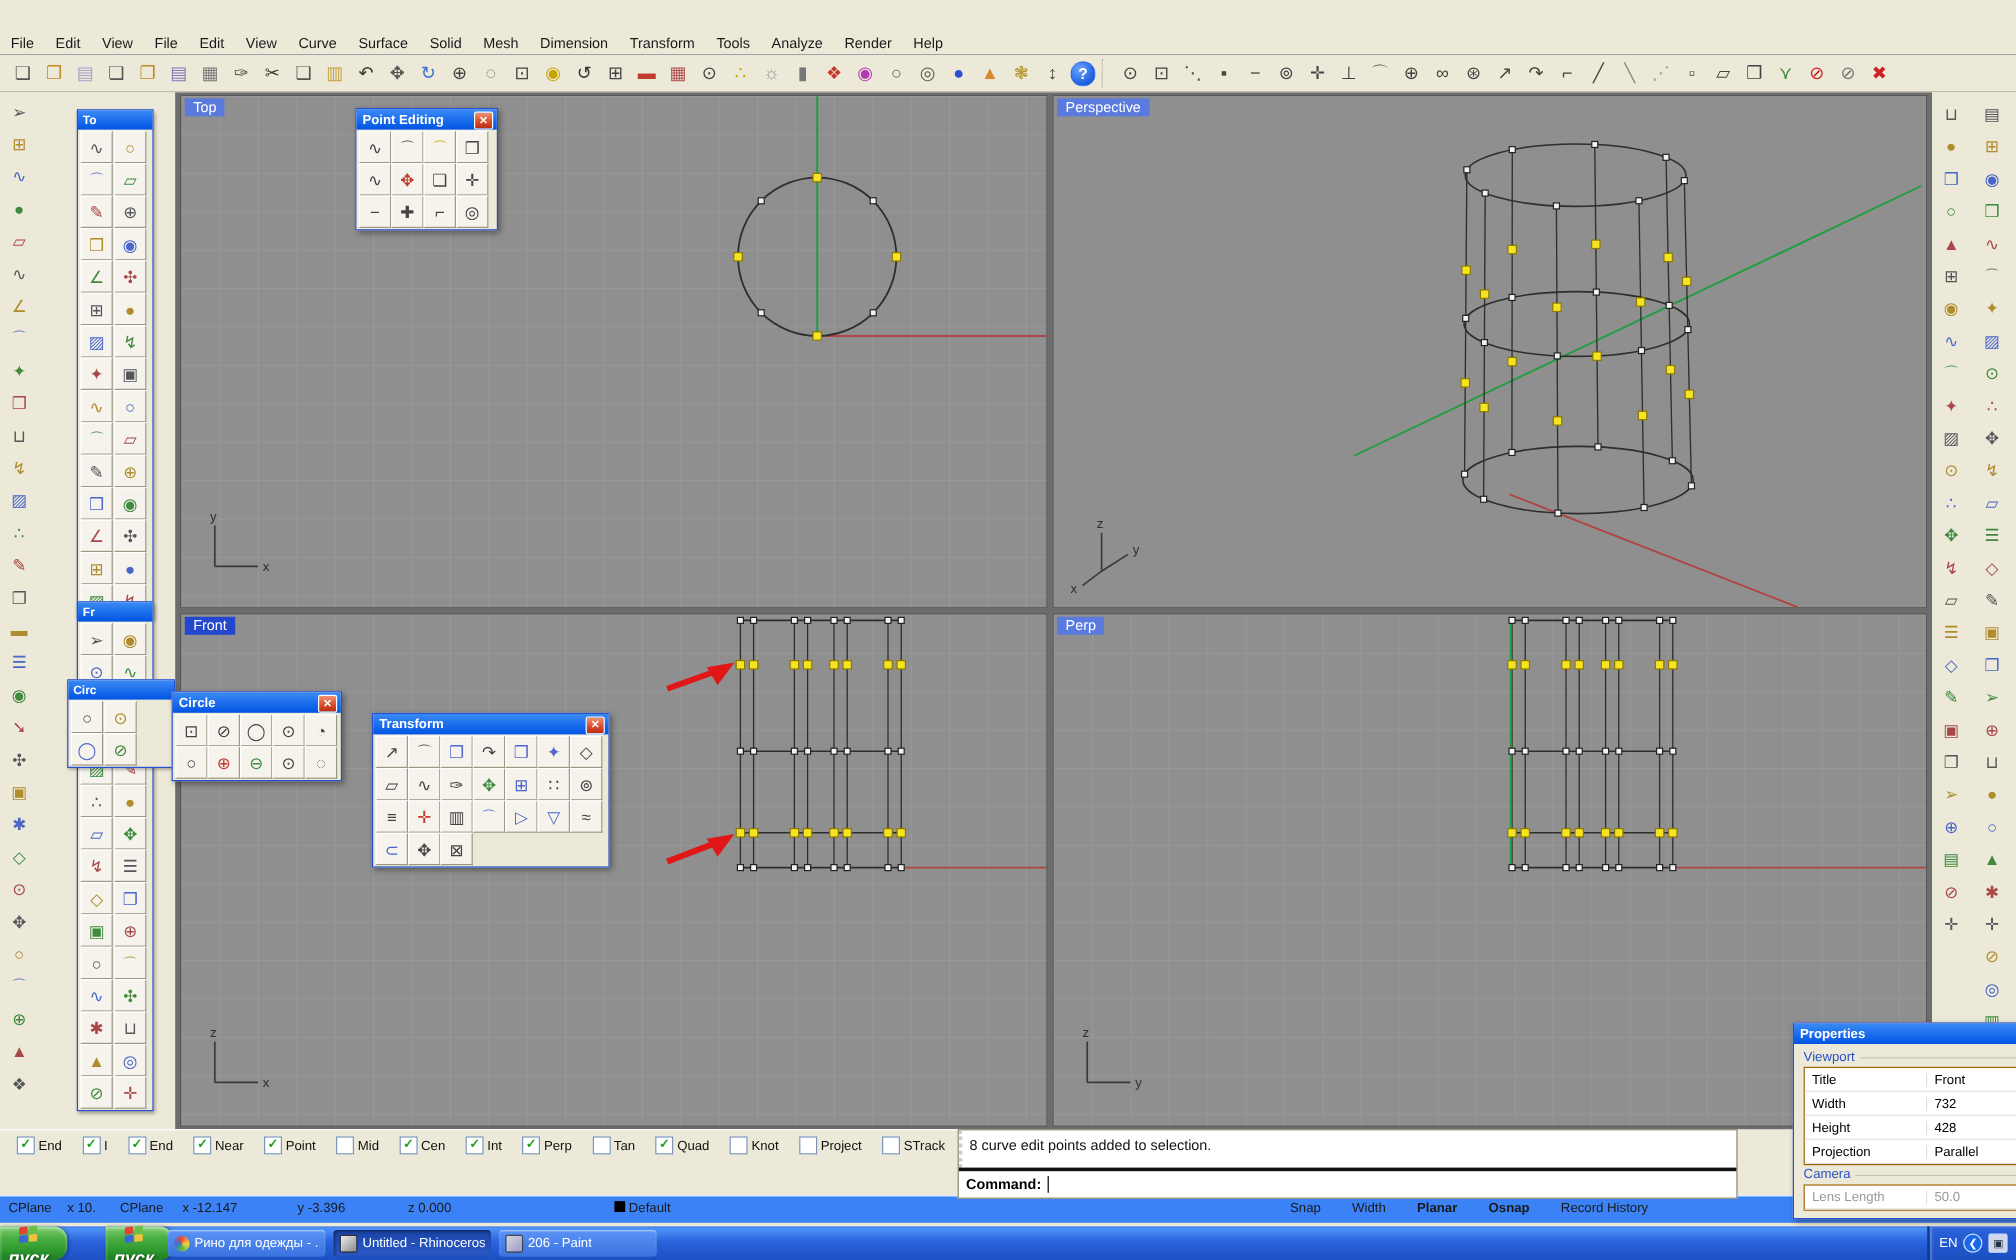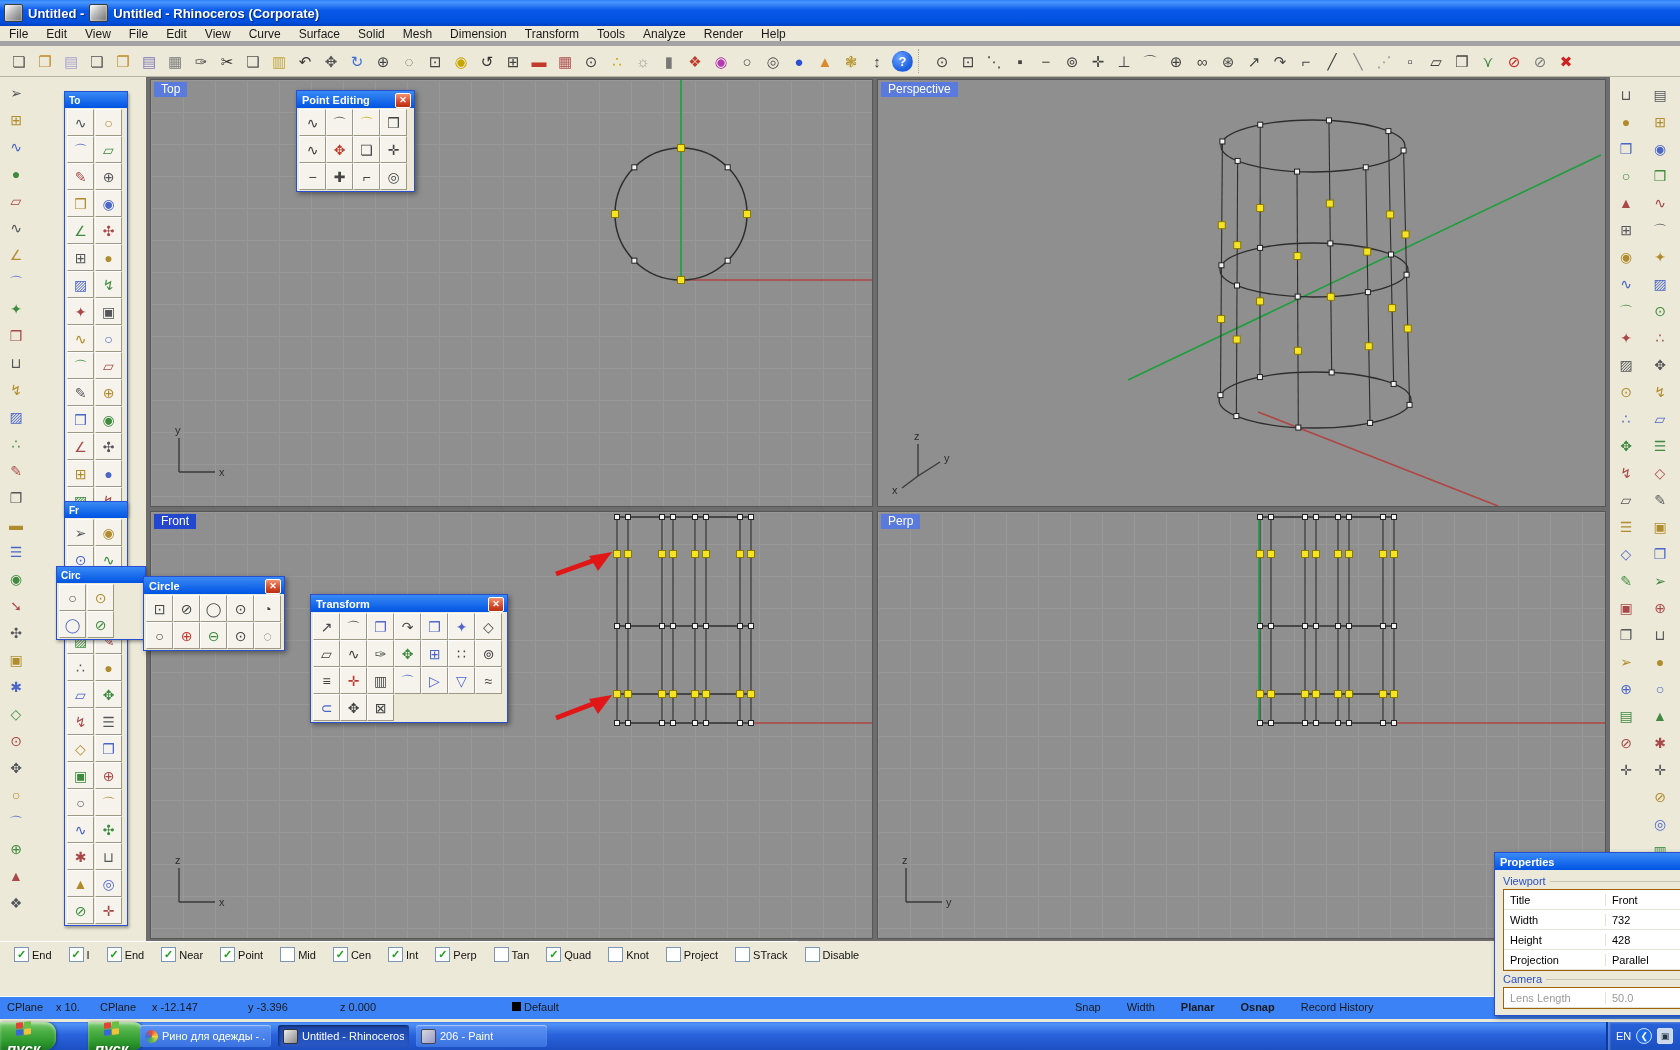--- a/index.html
+++ b/index.html
@@ -11,21 +11,21 @@
     background:linear-gradient(180deg,#2a80f5 0%,#4a97ff 8%,#0a58e8 40%,#0050dd 85%,#0040c0 100%);
     color:#fff;font-weight:bold;font-size:13px;display:flex;align-items:center;gap:5px;
     padding-left:4px;text-shadow:1px 1px 1px #00287a;box-sizing:border-box;}
   .rhino-ico{width:17px;height:16px;border-radius:2px;flex:0 0 auto;
     background:linear-gradient(135deg,#f2f2f2 10%,#b9b9b9 45%,#6f6f6f 100%);
     border:1px solid #3c3c3c;box-shadow:inset 0 0 2px #fff;}
   .tspan{white-space:nowrap;}
 
   
   .menubar{position:absolute;left:0;top:26px;width:1680px;height:20px;background:#ECE9D8;
-    display:flex;align-items:center;border-bottom:5px solid #a3a3a3;box-sizing:border-box;}
+    display:flex;align-items:center;border-bottom:1px solid #a3a3a3;box-sizing:border-box;}
   .menu-item{padding:2px 9px;color:#1a1a1a;cursor:default;}
 
   
   .toolbar{position:absolute;left:0;top:46px;width:1680px;height:31px;background:#ECE9D8;
     border-bottom:1px solid #b9b5a3;display:flex;align-items:center;padding-left:6px;box-sizing:border-box;}
   .tgroup{display:flex;align-items:center;}
   .tb-divider{width:7px;height:24px;margin:0 3px;border-left:1px dotted #a9a593;}
   .tbtn{width:22px;height:22px;margin:0 1px;display:flex;align-items:center;justify-content:center;
     font-size:15px;line-height:1;color:#444;border:1px solid transparent;cursor:default;}
   .tbtn.help{background:radial-gradient(circle at 35% 30%,#6fa6ff,#1d5fe0 70%);border-radius:50%;
@@ -132,26 +132,20 @@
     color:#fff;font-size:11px;padding-left:8px;box-sizing:border-box;}
   .tray-ico{width:14px;height:14px;border-radius:50%;background:#1a6ae8;color:#fff;font-size:9px;
     display:flex;align-items:center;justify-content:center;border:1px solid #d0e0ff;}
   .tray-ico.square{border-radius:2px;background:#cfd8ea;color:#234;}
 </style>
 </head>
 <body>
 
 <div id="root">
 
-  <div class="titlebar">
-    <span class="rhino-ico"></span>
-    <span class="tspan">Untitled -</span>
-    <span class="rhino-ico"></span>
-    <span class="tspan">Untitled - Rhinoceros (Corporate)</span>
-  </div>
 
   <div class="menubar">
       <div class="menu-item">File</div>
       <div class="menu-item">Edit</div>
       <div class="menu-item">View</div>
       <div class="menu-item">File</div>
       <div class="menu-item">Edit</div>
       <div class="menu-item">View</div>
       <div class="menu-item">Curve</div>
       <div class="menu-item">Surface</div>
@@ -1328,20 +1322,28 @@
           <span class="cb"></span>
           <span class="cbl">STrack</span>
         </label>
         <label class="osnap-item">
           <span class="cb"></span>
           <span class="cbl">Disable</span>
         </label>
       </div>
   </div>
 
+  <div class="cmdbox">
+    <div class="cmdhist">8 curve edit points added to selection.</div>
+    <div class="cmdsep"></div>
+    <div class="cmdline">
+      <span class="cmdlabel">Command:</span>
+      <span class="cursor"></span>
+    </div>
+  </div>
 
   <div class="statusbar">
     <span class="sseg" style="left:7px;">CPlane</span>
     <span class="sseg" style="left:56px;">x 10.</span>
     <span class="sseg" style="left:100px;">CPlane</span>
     <span class="sseg" style="left:152px;">x -12.147</span>
     <span class="sseg" style="left:248px;">y -3.396</span>
     <span class="sseg" style="left:340px;">z 0.000</span>
     <span class="sseg" style="left:512px;">
       <span class="chip"></span><span>Default</span></span>

